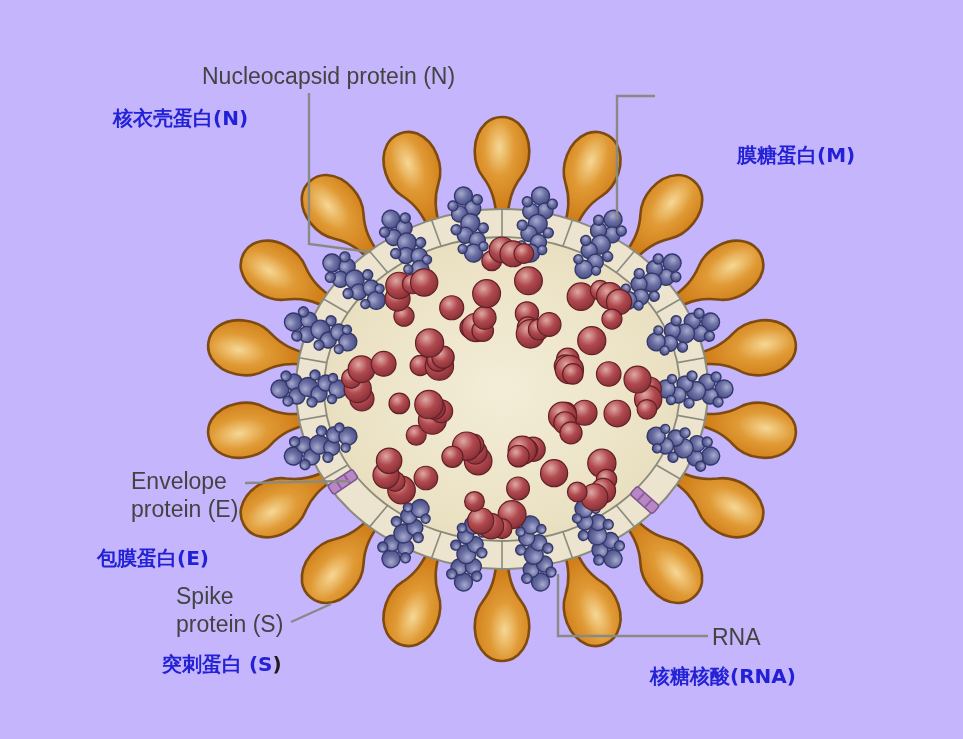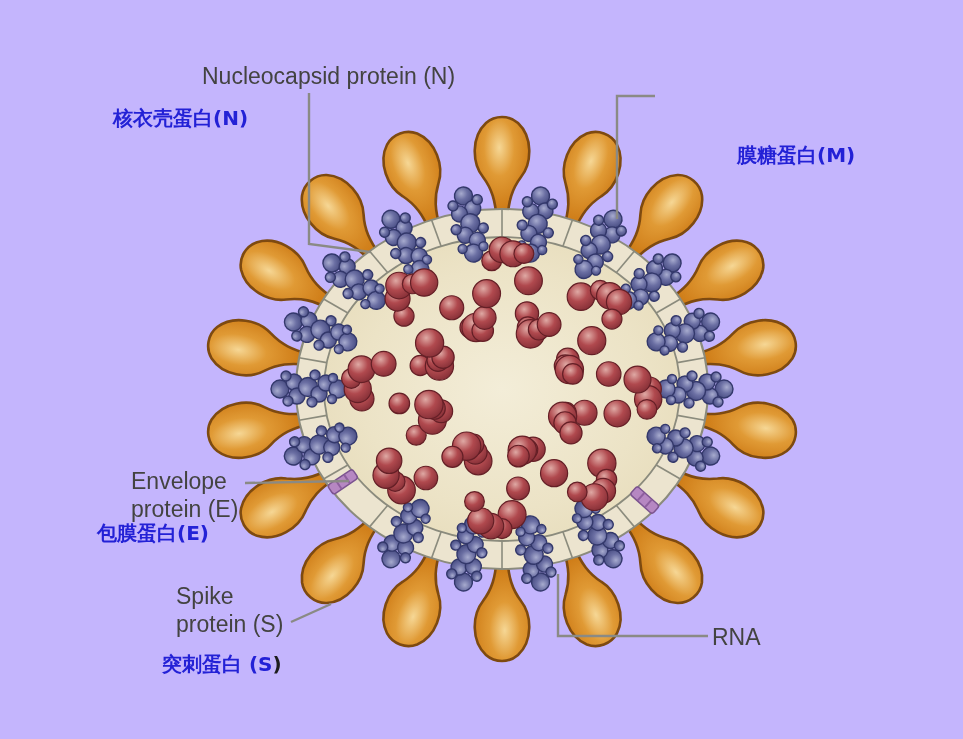--- a/index.html
+++ b/index.html
@@ -466,24 +466,25 @@
 
   <div class="lbl en" style="left:202px;top:62px;"><span>Nucleocapsid protein (N)</span></div>
   <div class="lbl zh" style="left:113px;top:103px;">核衣壳蛋白(N)</div>
 
   <div class="lbl en" style="left:131px;top:467px;">
     <span>Envelope</span><br>
     <span>protein (E)</span>
   </div>
 
   <div class="lbl zh" style="left:737px;top:140px;">膜糖蛋白(M)</div>
-  <div class="lbl zh" style="left:97px;top:518px;">包膜蛋白(E)</div>
+  <div class="lbl zh" style="left:97px;top:543px;">包膜蛋白(E)</div>
 
   <div class="lbl zh" style="left:162px;top:649px;">
     <span>突刺蛋白 (S</span><span class="dark">)</span>
   </div>
   <div class="lbl en" style="left:176px;top:582px;">
     <span>Spike</span><br>
     <span>protein (S)</span>
   </div>
 
   <div class="lbl en" style="left:712px;top:623px;">RNA</div>
+  <div class="lbl zh" style="left:650px;top:661px;">核糖核酸(RNA)</div>
 </div>
 
 </body></html>

